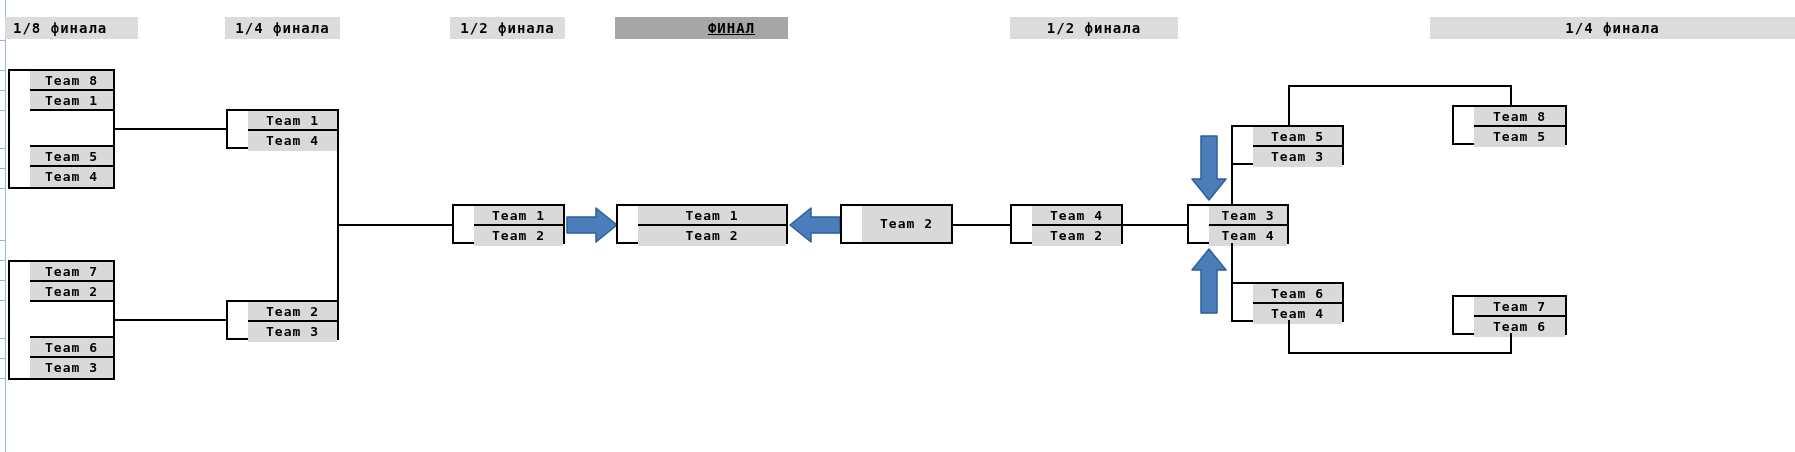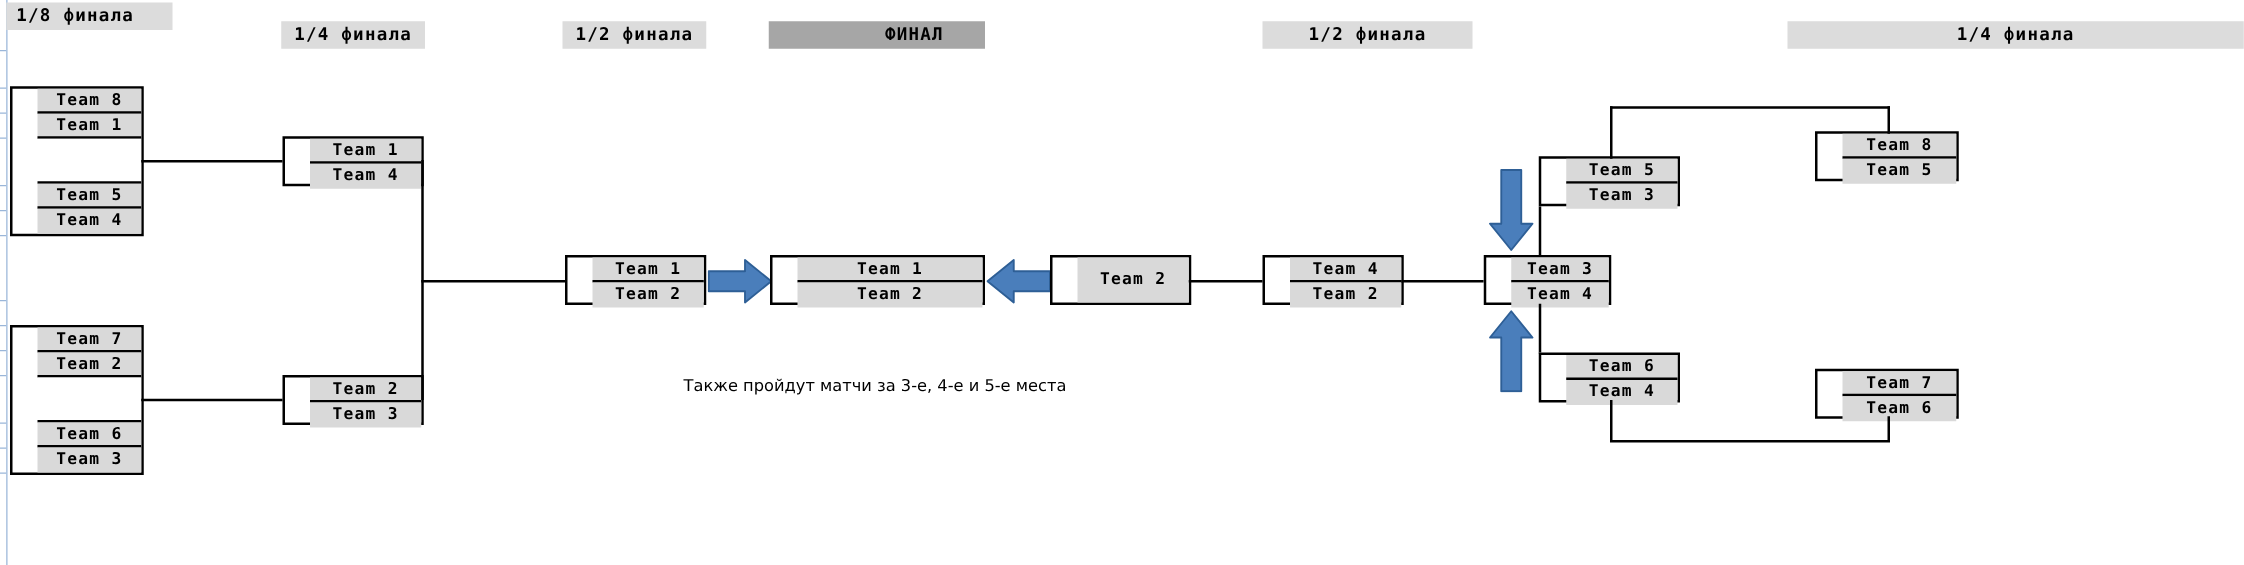--- a/index.html
+++ b/index.html
@@ -19,21 +19,21 @@
 
   
   .round-header{
     position:absolute;height:22px;line-height:22px;
     background:#dcdcdc;color:#000;
     font-family:"DejaVu Sans Mono", monospace;
     font-size:14px;font-weight:bold;letter-spacing:1px;
     text-align:center;white-space:nowrap;
   }
   .round-header.left-align{text-align:left;padding-left:8px;}
-  .round-header.final{background:#a6a6a6;}
+  .round-header.final{background:#a6a6a6;text-decoration:underline;}
 
   
   .matchbox{
     position:absolute;
     border:2px solid #000000;
     box-sizing:border-box;
     background:#ffffff;
     padding-left:20px;
   }
   .cell{
@@ -81,21 +81,21 @@
     <div class="gutter-tick" style="top:188px;"></div>
     <div class="gutter-tick" style="top:240px;"></div>
     <div class="gutter-tick" style="top:260px;"></div>
     <div class="gutter-tick" style="top:280px;"></div>
     <div class="gutter-tick" style="top:300px;"></div>
     <div class="gutter-tick" style="top:338px;"></div>
     <div class="gutter-tick" style="top:358px;"></div>
     <div class="gutter-tick" style="top:378px;"></div>
   </div>
 
-  <div class="round-header left-align" style="left:5px;top:2px;width:125px;">1/8 финала</div>
+  <div class="round-header left-align" style="left:5px;top:17px;width:125px;">1/8 финала</div>
 
   <div class="round-header" style="left:225px;top:17px;width:115px;">1/4 финала</div>
 
   <div class="round-header" style="left:450px;top:17px;width:115px;">1/2 финала</div>
 
   <div class="round-header final" style="left:615px;top:17px;width:173px;text-indent:60px;">ФИНАЛ</div>
 
   <div class="round-header" style="left:1010px;top:17px;width:168px;">1/2 финала</div>
 
   <div class="round-header" style="left:1430px;top:17px;width:365px;">1/4 финала</div>
@@ -211,15 +211,14 @@
   </div>
 
   <div class="vline" style="left:1288px;top:85px;height:42px;"></div>
   <div class="hline" style="left:1288px;top:85px;width:224px;"></div>
   <div class="vline" style="left:1510px;top:85px;height:22px;"></div>
 
   <div class="vline" style="left:1288px;top:320px;height:33px;"></div>
   <div class="hline" style="left:1288px;top:352px;width:224px;"></div>
   <div class="vline" style="left:1510px;top:333px;height:20px;"></div>
 
-  <div class="caption" style="left:470px;top:302px;width:460px;">Также пройдут матчи за 3-е, 4-е и 5-е места</div>
 
 </div>
 
 </body></html>

